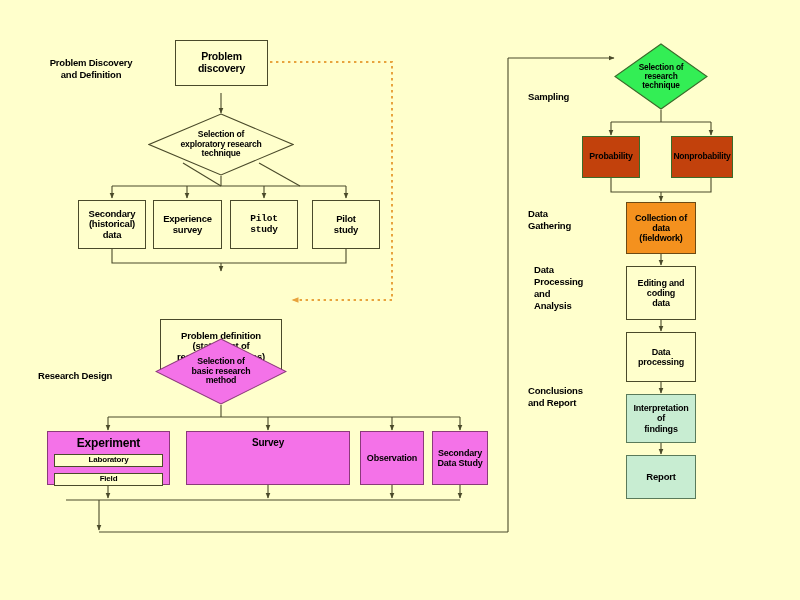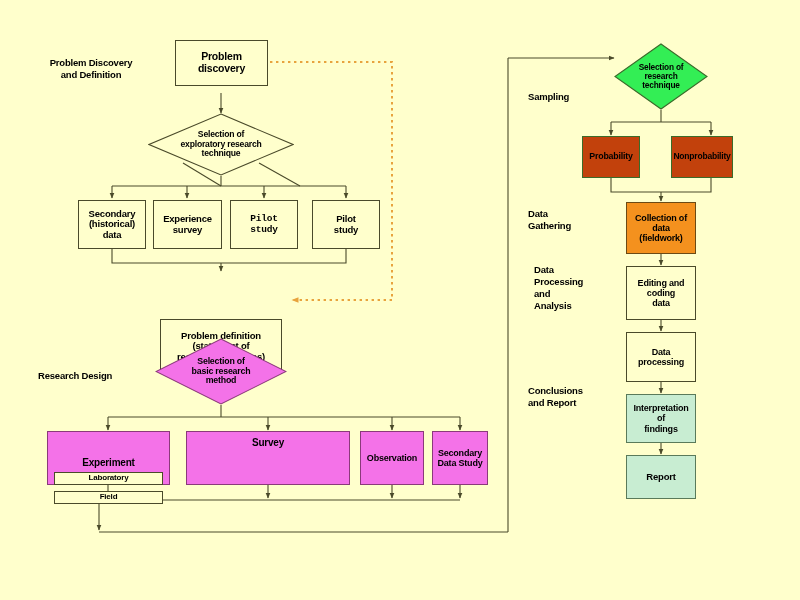--- a/index.html
+++ b/index.html
@@ -216,21 +216,21 @@
   <div class="diamond" style="left:155px;top:338px;width:132px;height:67px;">
     <svg width="132" height="67" viewBox="0 0 132 67">
       <polygon points="66,1 131,33.5 66,66 1,33.5" fill="#f472e8" stroke="#8a3a7a" stroke-width="1.1"></polygon>
     </svg>
     <div class="dlabel" style="font-size:8.8px;white-space:pre-line;">Selection of
 basic research
 method</div>
   </div>
 
   <div class="node box pink" style="left:47px;top:431px;width:123px;height:54px;justify-content:flex-start;padding-top:5px;">
-    <div class="pinktitle" style="font-size:10px;margin-top:20px;">Experiment</div>
+    <div class="pinktitle" style="font-size:12px;">Experiment</div>
     <div class="subrow">
       <div class="subbox" style="font-size:8px;flex:1.25;">Laboratory</div>
       <div class="subbox" style="font-size:8px;flex:0.85;">Field</div>
     </div>
   </div>
 
   <div class="node box pink" style="left:186px;top:431px;width:164px;height:54px;justify-content:flex-start;padding-top:5px;">
     <div class="pinktitle" style="font-size:10px;">Survey</div>
   </div>
 

